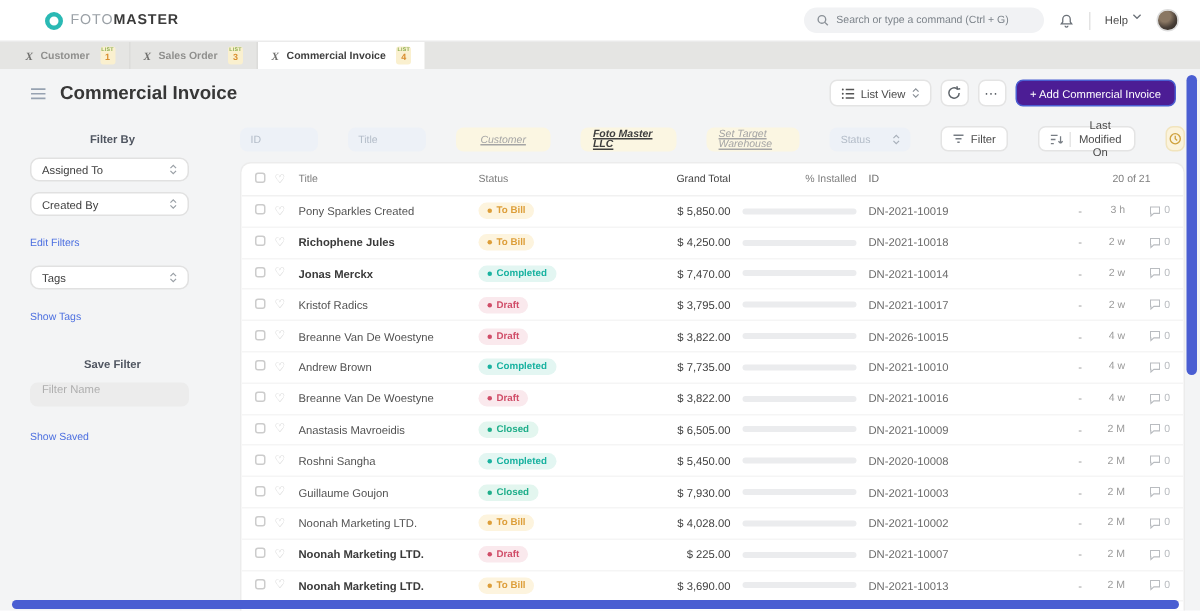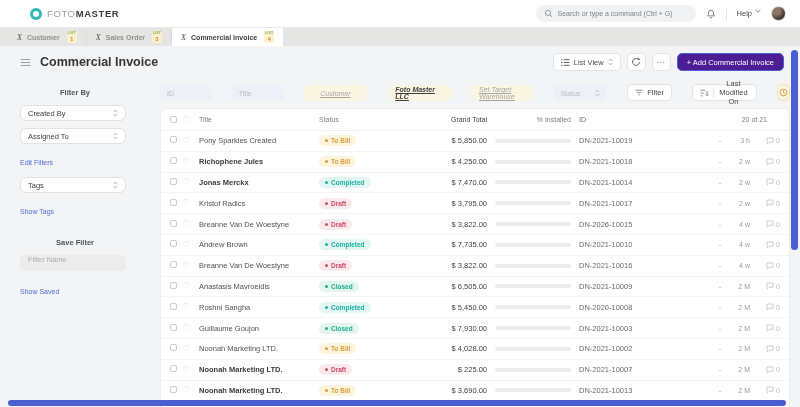--- a/index.html
+++ b/index.html
@@ -202,29 +202,29 @@
     </button>
     <button class="btn btn-add">+ Add Commercial Invoice</button>
   </div>
 </div>
 
 <div class="content">
 
   <aside class="sidebar">
     <div class="side-label">Filter By</div>
     <div class="side-select">
-      <span>Created By</span>
+      <span>Assigned To</span>
       <span class="caret">
           <svg viewBox="0 0 8 12" width="5" height="8">
             <path d="M1 4.5L4 1.5l3 3M1 7.5l3 3 3-3" fill="none" stroke="#9aa0a6" stroke-width="1.3"></path>
           </svg>
         </span>
     </div>
     <div class="side-select">
-      <span>Assigned To</span>
+      <span>Created By</span>
       <span class="caret">
           <svg viewBox="0 0 8 12" width="5" height="8">
             <path d="M1 4.5L4 1.5l3 3M1 7.5l3 3 3-3" fill="none" stroke="#9aa0a6" stroke-width="1.3"></path>
           </svg>
         </span>
     </div>
     <a class="side-link">Edit Filters</a>
     <div class="side-select">
       <span>Tags</span>
       <span class="caret">

